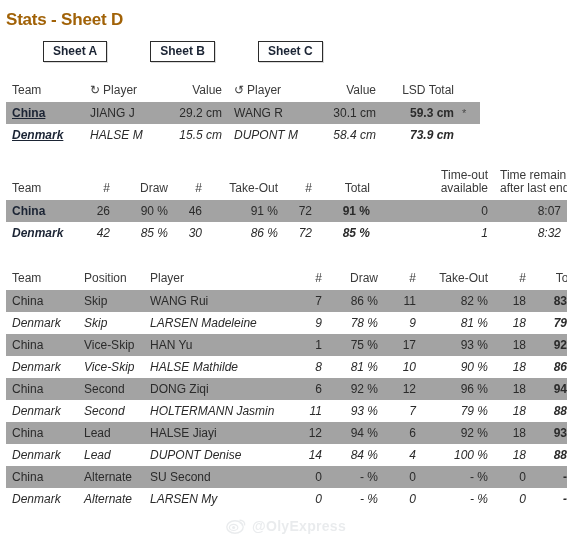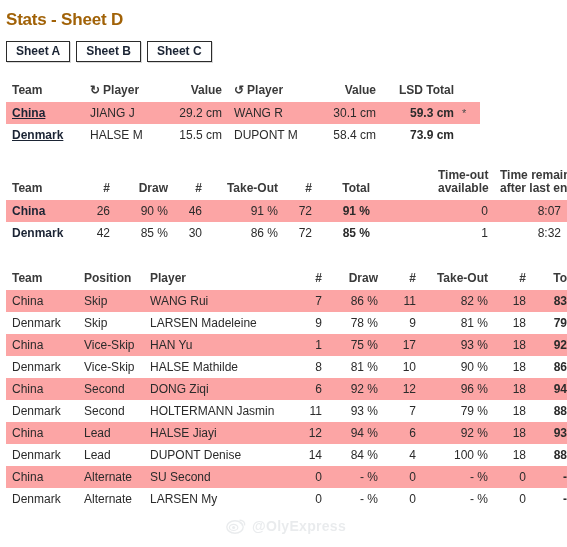--- a/index.html
+++ b/index.html
@@ -36,42 +36,43 @@
     font-family: "Liberation Sans", sans-serif;
     font-size: 12px;
     font-weight: bold;
     color: #1b2434;
     background: #ffffff;
     border: 1px solid #2b2b2b;
     box-shadow: 1px 1px 0 #d9d9d9;
     padding: 2px 9px 3px 9px;
     line-height: 14px;
     cursor: pointer;
+    margin-left: 37px;
   }
 
   
   table {
     border-collapse: collapse;
     font-size: 12px;
     table-layout: fixed;
   }
   th {
-    font-weight: bold;
+    font-weight: normal;
     color: #3a3a3a;
     padding: 3px 6px 5px 6px;
     vertical-align: bottom;
     white-space: nowrap;
   }
   td {
     padding: 4px 6px 4px 6px;
     white-space: nowrap;
     color: #2b2b2b;
   }
-  .row-alt { background: #fca5a5; }
-  .row-plain { background: #ffffff; }
+  .row-alt { background: #a3a3a3; }
+  .row-plain { background: #ffffff; font-style: italic; }
 
   .al { text-align: left; }
   .ar { text-align: right; }
   .b  { font-weight: bold; }
 
   
   #lsd-table { width: 420px; margin: 18px 0 0 6px; }
   #lsd-table th { color: #3a3a3a; }
   .team-link {
     font-weight: bold;

